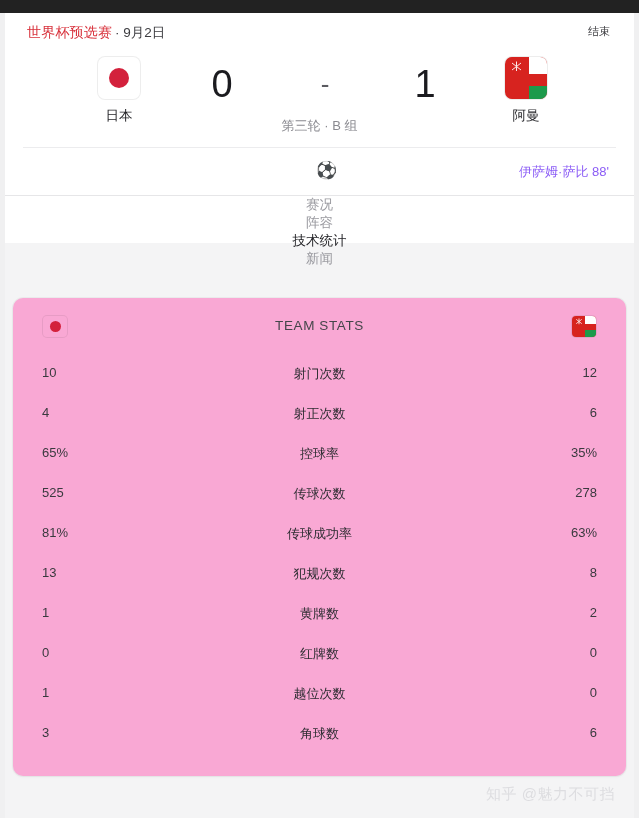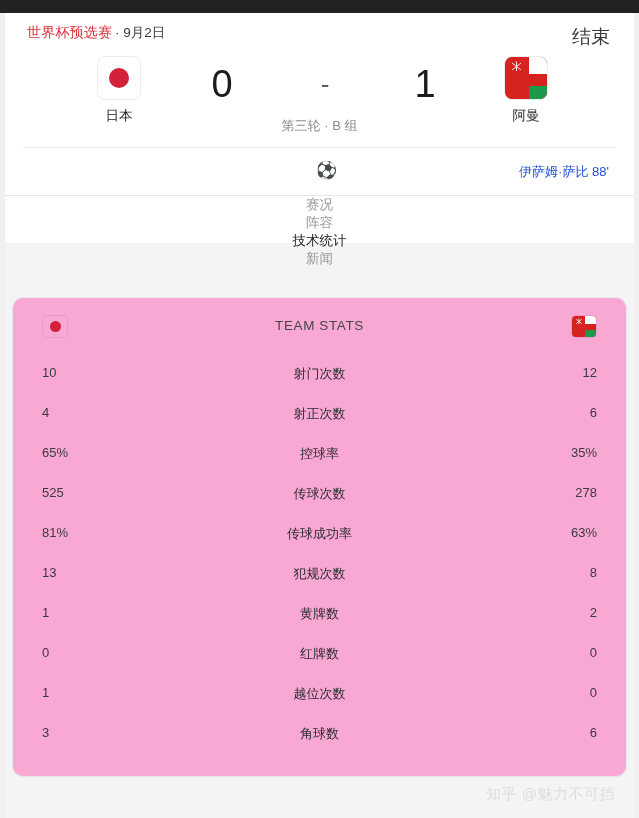--- a/index.html
+++ b/index.html
@@ -73,21 +73,21 @@
   .comp-date {
     position: absolute;
     left: 110px; top: 11px;
     font-size: 13.5px;
     color: #3b3b3f;
     white-space: nowrap;
   }
   .match-status {
     position: absolute;
     right: 24px; top: 11px;
-    font-size: 19px;
+    font-size: 11px;
     color: #3b3b3f;
   }
 
   
   .scoreline {
     position: relative;
     height: 98px;
   }
   .team {
     position: absolute;
@@ -185,21 +185,21 @@
     position: absolute;
     left: 293px; top: 14px;
     font-size: 17px;
     line-height: 17px;
     color: #1b1b1f;
   }
   .goal-scorer {
     position: absolute;
     right: 7px; top: 15px;
     font-size: 13px;
-    color: #1d4ed8;
+    color: #8b5cf6;
     white-space: nowrap;
   }
 
   
   .tabs {
     position: relative;
     height: 48px;
     border-top: 1px solid #e6e6e8;
     display: flex;
     flex-direction: column;

